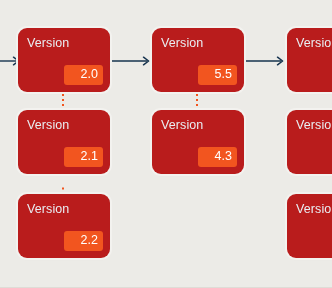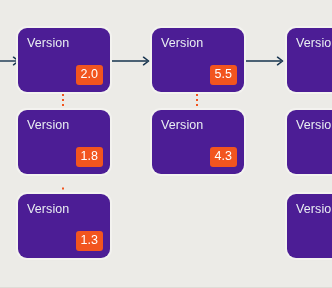--- a/index.html
+++ b/index.html
@@ -9,42 +9,42 @@
     font-family:"Liberation Sans","DejaVu Sans",sans-serif;
     overflow:hidden;
     position:relative;
   }
   #canvas{position:absolute;inset:0;width:332px;height:288px;overflow:hidden;}
 
   
   .card{
     position:absolute;
     width:92px;height:64px;
-    background:#4c1d95;
+    background:#b91c1c;
     border-radius:9px;
     box-shadow:0 0 0 2px #f3f2ef, 0 1px 2px rgba(0,0,0,.12);
     box-sizing:border-box;
   }
   .card-label{
     position:absolute;
     left:9px;top:8px;
     color:#e9eef2;
     font-size:12.5px;
     line-height:14px;
     letter-spacing:.1px;
     white-space:nowrap;
   }
   .badge{
     position:absolute;
     right:7px;bottom:7px;
     background:#f2551f;
     color:#ffffff;
     font-size:12.5px;
     line-height:13px;
-    padding:3px 5px 4px 5px;
+    padding:3px 5px 4px 17px;
     border-radius:3px;
     white-space:nowrap;
   }
 
   
   .arrow{position:absolute;height:12px;}
   .arrow svg{display:block;overflow:visible;}
 
   
   .dotline{
@@ -94,26 +94,26 @@
   <div class="dotline" style="left:62px;top:186px;height:8px;"></div>
   <div class="dotline" style="left:196px;top:93px;height:17px;"></div>
 
   <div class="card" style="left:18px;top:28px;">
     <div class="card-label">Version</div>
     <div class="badge">2.0</div>
   </div>
 
   <div class="card" style="left:18px;top:110px;">
     <div class="card-label">Version</div>
-    <div class="badge">1.8</div>
+    <div class="badge">2.1</div>
   </div>
 
   <div class="card" style="left:18px;top:194px;">
     <div class="card-label">Version</div>
-    <div class="badge">1.3</div>
+    <div class="badge">2.2</div>
   </div>
 
   <div class="card" style="left:152px;top:28px;">
     <div class="card-label">Version</div>
     <div class="badge">5.5</div>
   </div>
 
   <div class="card" style="left:152px;top:110px;">
     <div class="card-label">Version</div>
     <div class="badge">4.3</div>

